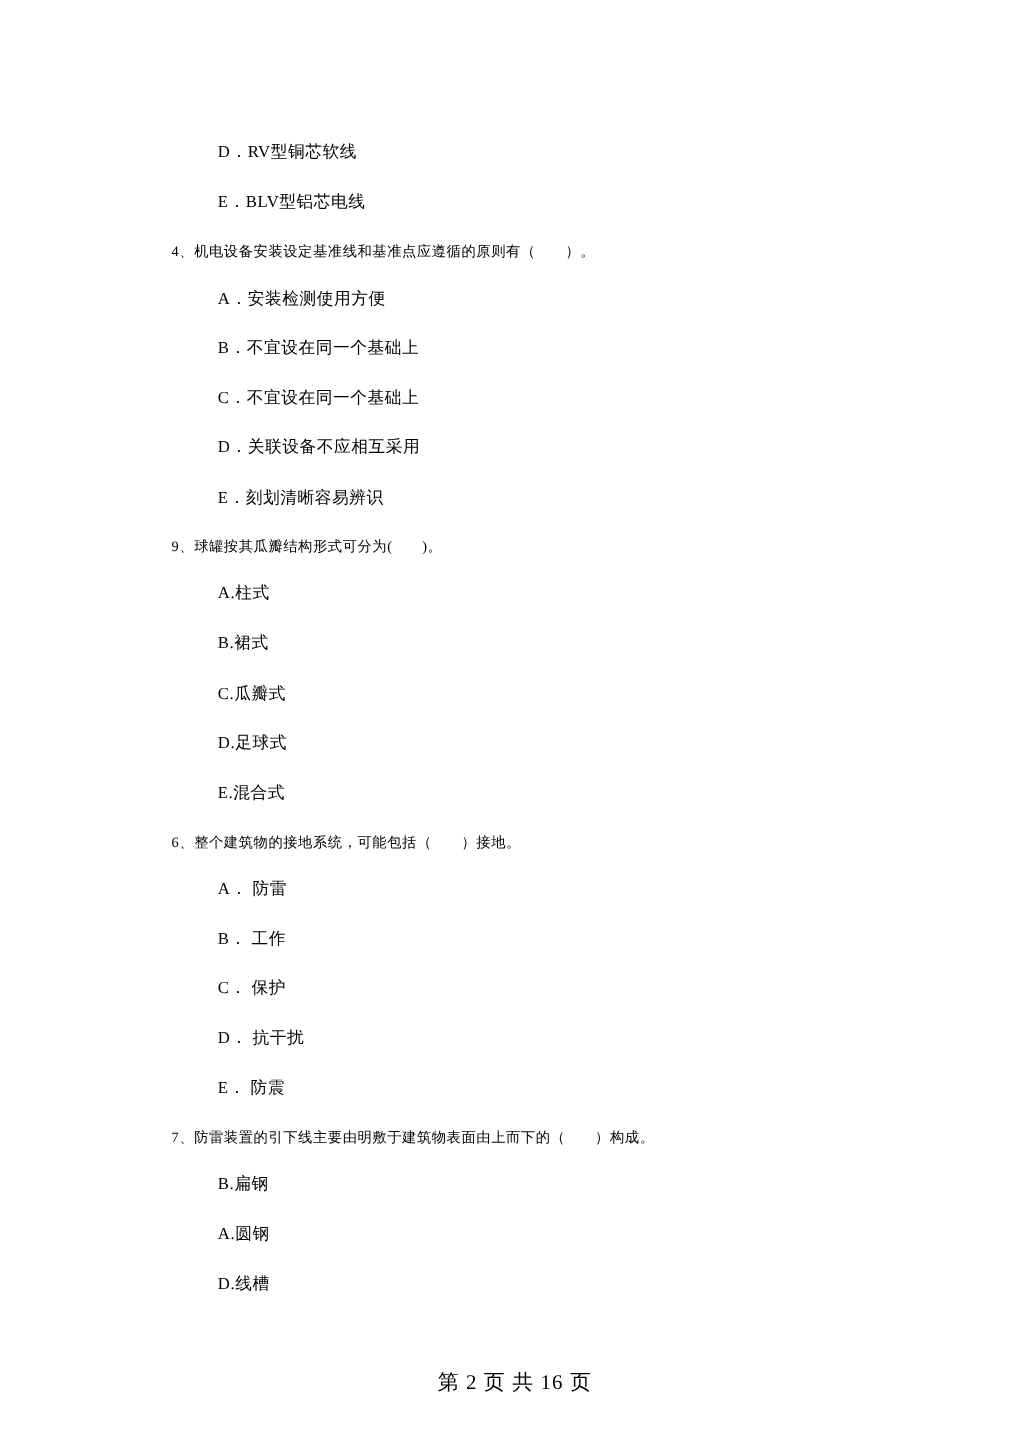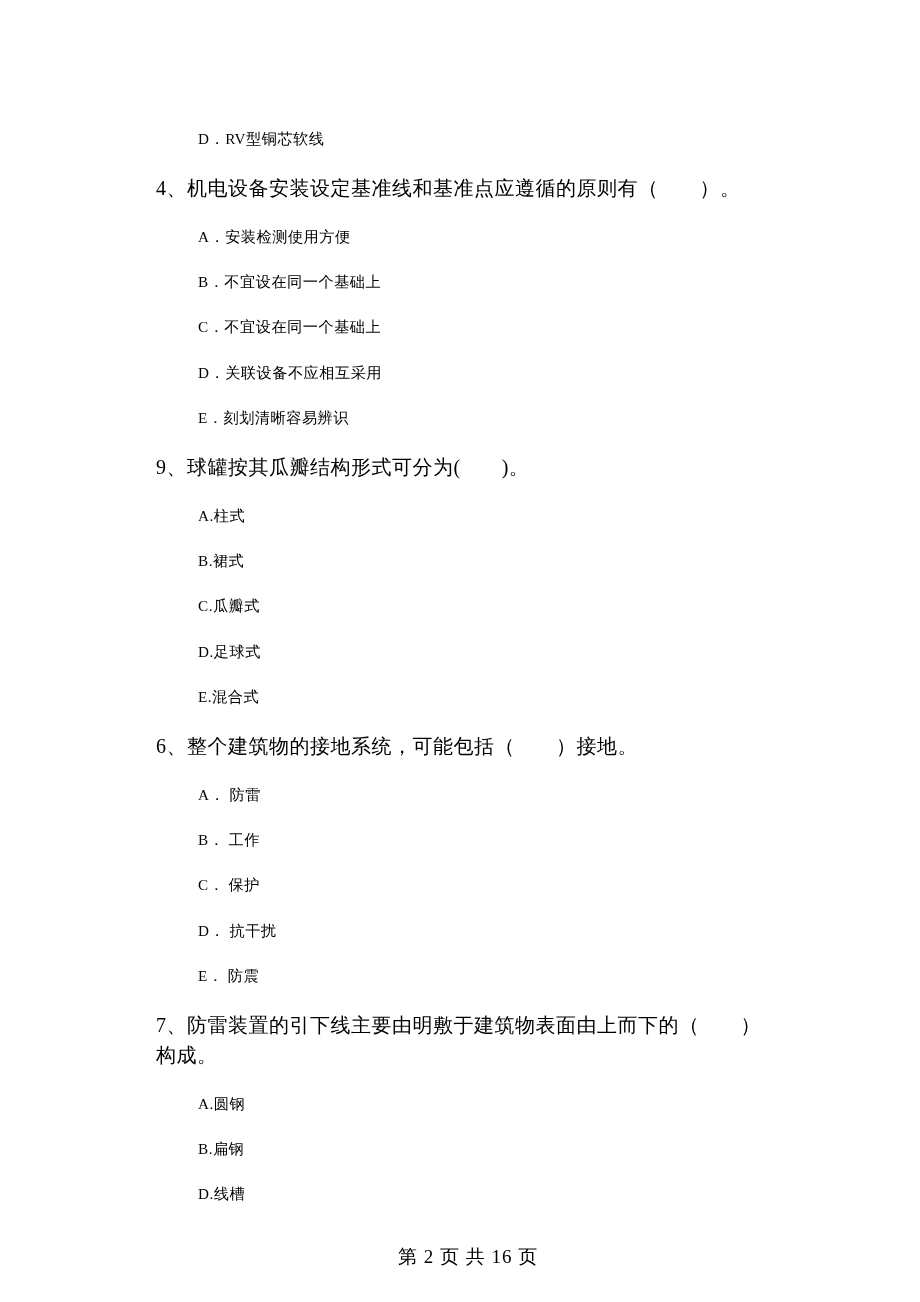--- a/index.html
+++ b/index.html
@@ -15,41 +15,42 @@
       padding: 112px 140px 0 140px;
     }
     .option {
       padding-left: 42px;
       font-size: 15.2px;
       line-height: 1.5;
       margin-bottom: 22.5px;
       letter-spacing: 0.5px;
     }
     .question {
-      font-size: 20px;
+      font-size: 13px;
       line-height: 1.5;
       margin-bottom: 22.5px;
       letter-spacing: 0.5px;
       font-family: Liberation Serif, serif;
     }
     .footer {
       position: absolute;
       bottom: 36px;
       left: 0;
       right: 0;
       text-align: center;
       font-size: 19px;
       letter-spacing: 1px;
     }
   </style>
 </head>
 <body>
 
 <div class="content">
   <div class="option">D．RV型铜芯软线</div>
+  <div class="option">E．BLV型铝芯电线</div>
 
   <div class="question">4、机电设备安装设定基准线和基准点应遵循的原则有（　　）。</div>
   <div class="option">A．安装检测使用方便</div>
   <div class="option">B．不宜设在同一个基础上</div>
   <div class="option">C．不宜设在同一个基础上</div>
   <div class="option">D．关联设备不应相互采用</div>
   <div class="option">E．刻划清晰容易辨识</div>
 
   <div class="question">9、球罐按其瓜瓣结构形式可分为(　　)。</div>
   <div class="option">A.柱式</div>
@@ -59,18 +60,18 @@
   <div class="option">E.混合式</div>
 
   <div class="question">6、整个建筑物的接地系统，可能包括（　　）接地。</div>
   <div class="option">A． 防雷</div>
   <div class="option">B． 工作</div>
   <div class="option">C． 保护</div>
   <div class="option">D． 抗干扰</div>
   <div class="option">E． 防震</div>
 
   <div class="question">7、防雷装置的引下线主要由明敷于建筑物表面由上而下的（　　）构成。</div>
+  <div class="option">B.扁钢</div>
   <div class="option">A.圆钢</div>
-  <div class="option">B.扁钢</div>
   <div class="option">D.线槽</div>
 </div>
 
 <div class="footer">第 2 页 共 16 页</div>
 
 </body></html>

